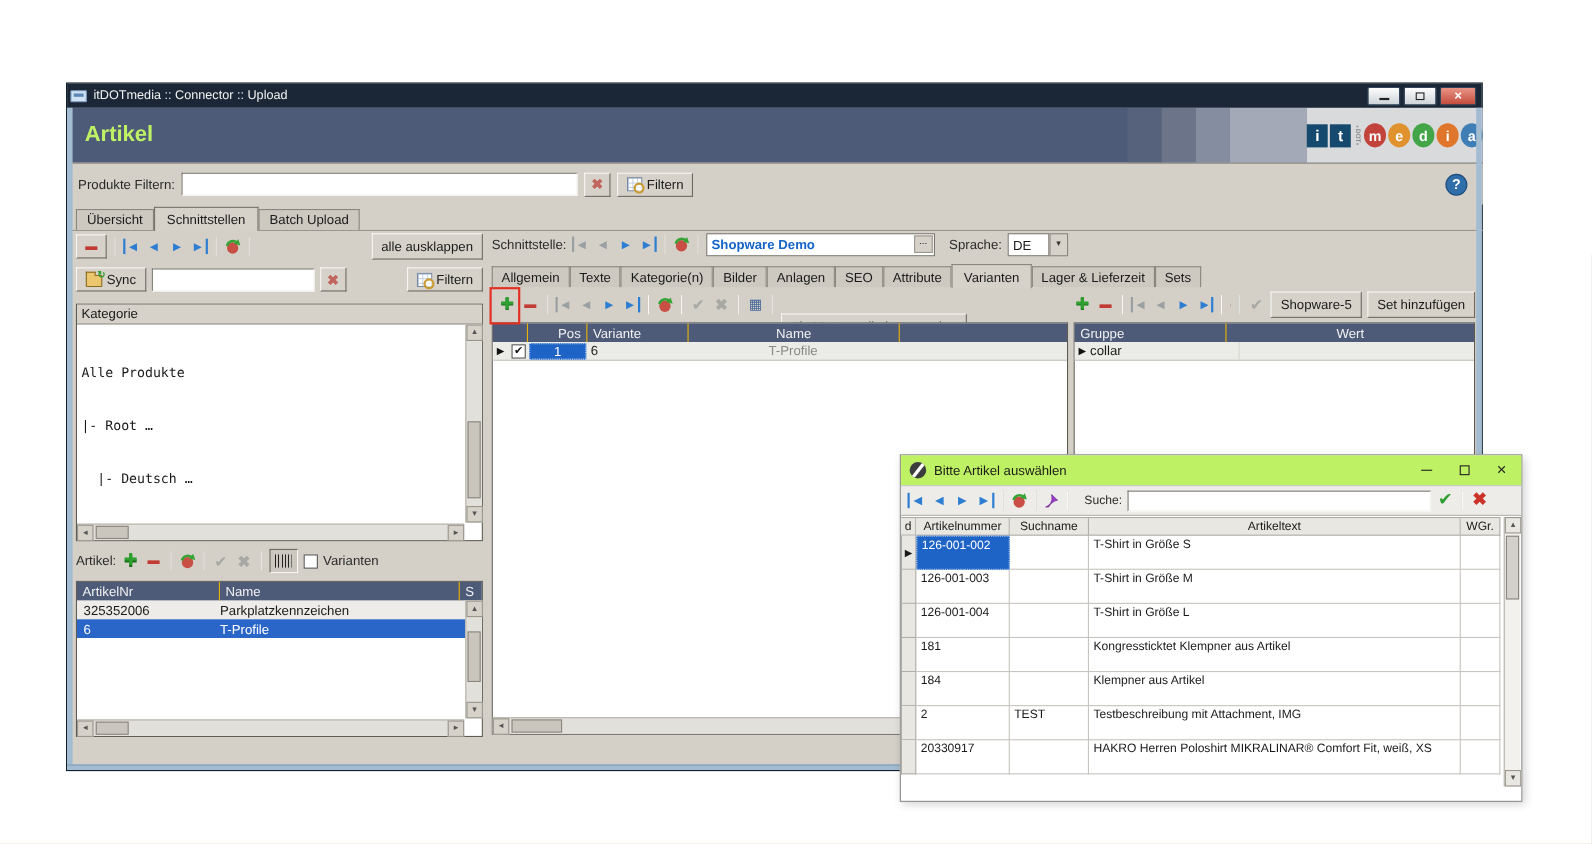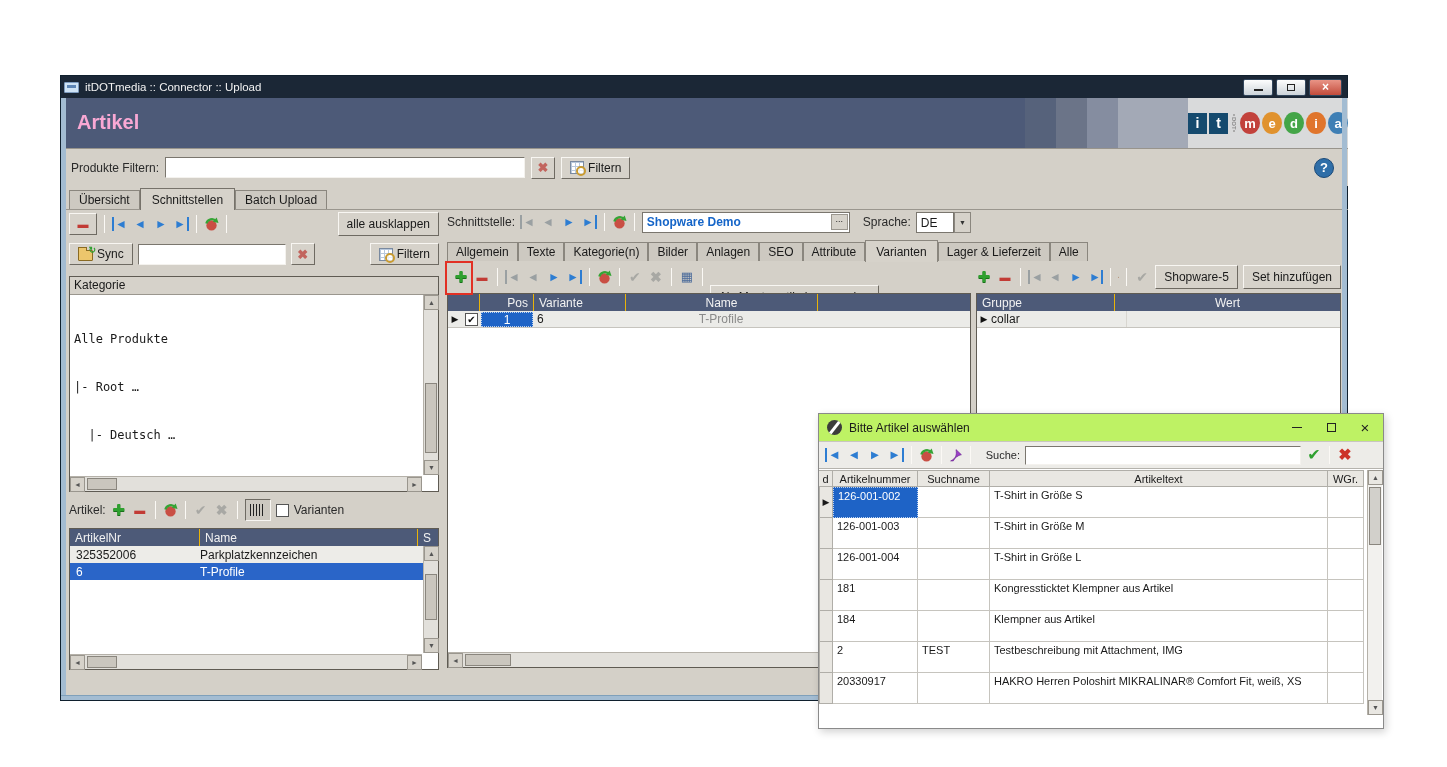--- a/index.html
+++ b/index.html
@@ -20,21 +20,21 @@
   .app-icon::after { content:""; position:absolute; left:2px; top:2px; right:2px; height:3px; background:#5d85b5; }
   .titletext { color:#f2f2f2; font-size:11.5px; }
   .winbtns { margin-left:auto; display:flex; gap:3px; padding-right:2px; }
   .wbtn { width:30px; height:17px; border:1px solid #32465c; border-radius:2px;
           background:linear-gradient(#fdfdfd,#cdd4da); display:flex; align-items:center; justify-content:center; }
   .wbtn .bar { width:9px; height:2px; background:#222; margin-top:6px; }
   .wbtn .sq  { width:8px; height:7px; border:1px solid #222; }
   .wbtn.close { width:33px; background:linear-gradient(#e99486,#c24b3b); color:#fff; font-weight:bold; font-size:12px; }
 
   .banner { position:absolute; left:1px; top:22px; width:1286px; height:50px; background:#4d5a78; overflow:hidden; }
-  .banner h1 { color:#f9a8d4; font-size:20px; font-weight:bold; padding:13px 0 0 15px; }
+  .banner h1 { color:#bef264; font-size:20px; font-weight:bold; padding:13px 0 0 15px; }
   .stripe { position:absolute; top:0; height:50px; width:31px; }
   .logo-area { position:absolute; top:0; right:0; height:50px; width:160px; background:#d9dadb;
                display:flex; align-items:center; justify-content:center; gap:2px; }
   .lsq { width:21px; height:21px; background:#154a6e; color:#fff; font-weight:bold; font-size:14px;
          display:flex; align-items:center; justify-content:center; }
   .ldot { display:flex; flex-direction:column; align-items:center; font-size:6px; color:#8a8a8a; line-height:6px;
           margin:0 1px; font-weight:bold; letter-spacing:0; }
   .ldot i { font-style:normal; width:2px; height:2px; border-radius:50%; background:#9a9a9a; margin:1px 0; }
   .lcirc { width:22px; height:22px; border-radius:50%; color:#fff; font-weight:bold; font-size:13px;
            display:flex; align-items:center; justify-content:center; }
@@ -335,21 +335,21 @@
   <div class="detail-tabs">
     <span class="dtab">Allgemein</span>
     <span class="dtab">Texte</span>
     <span class="dtab">Kategorie(n)</span>
     <span class="dtab">Bilder</span>
     <span class="dtab">Anlagen</span>
     <span class="dtab">SEO</span>
     <span class="dtab">Attribute</span>
     <span class="dtab active">Varianten</span>
     <span class="dtab">Lager &amp; Lieferzeit</span>
-    <span class="dtab">Alle</span>
+    <span class="dtab">Sets</span>
   </div>
 
   <div class="red-annot" style="left:384px; top:185px; width:28px; height:34px;"></div>
 
   <div class="tb" style="left:386px; top:187px; width:524px; height:28px; padding-left:6px;">
     <span class="ico i-plus">✚</span>
     <span class="ico i-minus">▬</span>
     <span class="sep"></span>
     <span class="ico i-nav dis first">◄</span>
     <span class="ico i-nav dis">◄</span>

